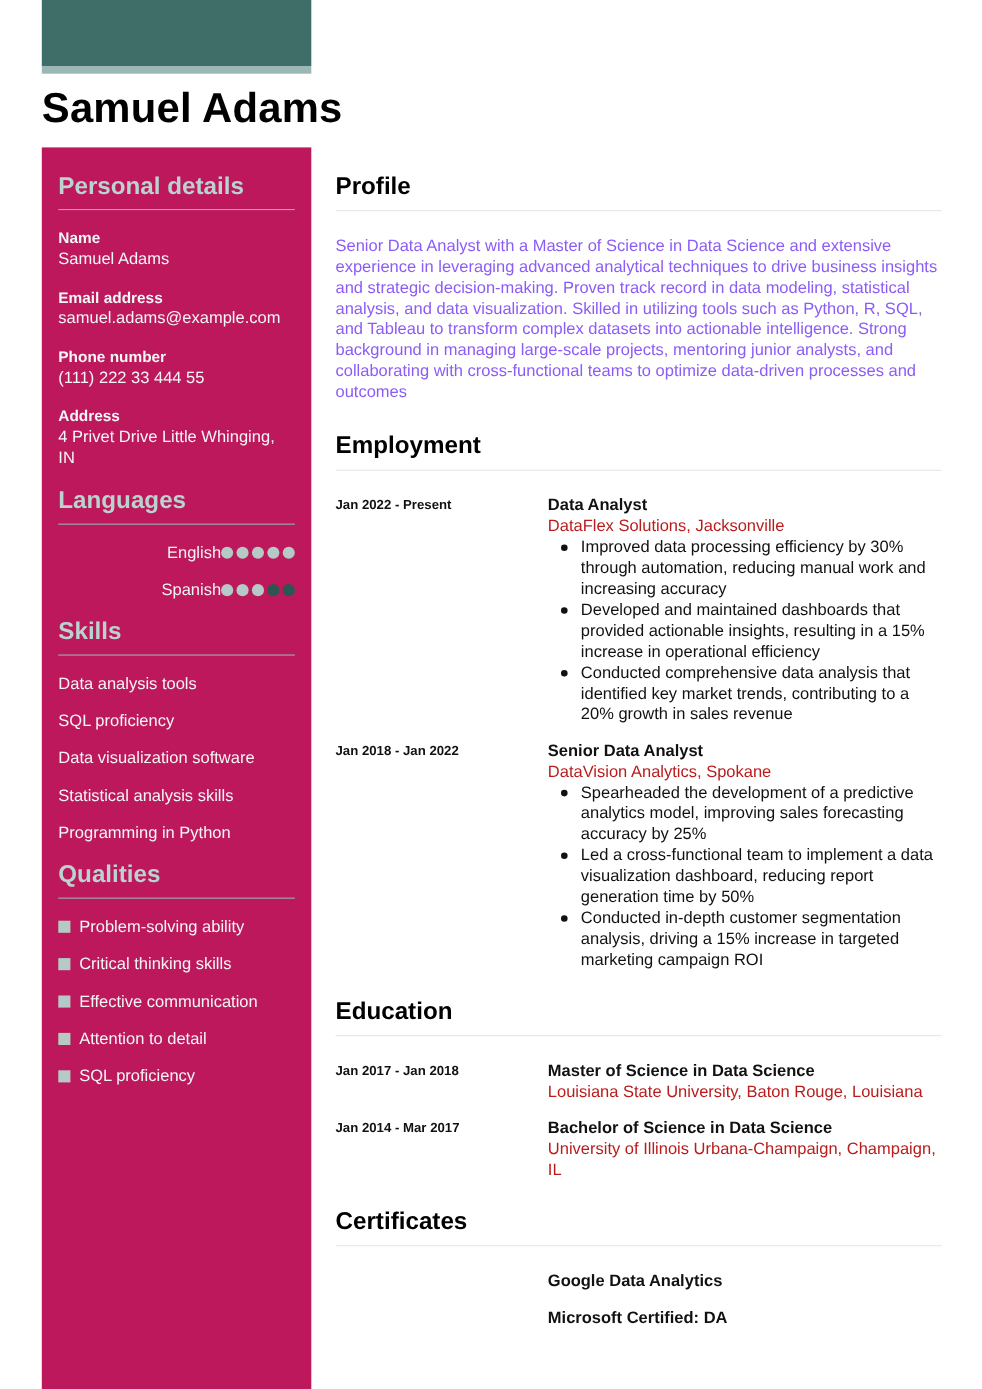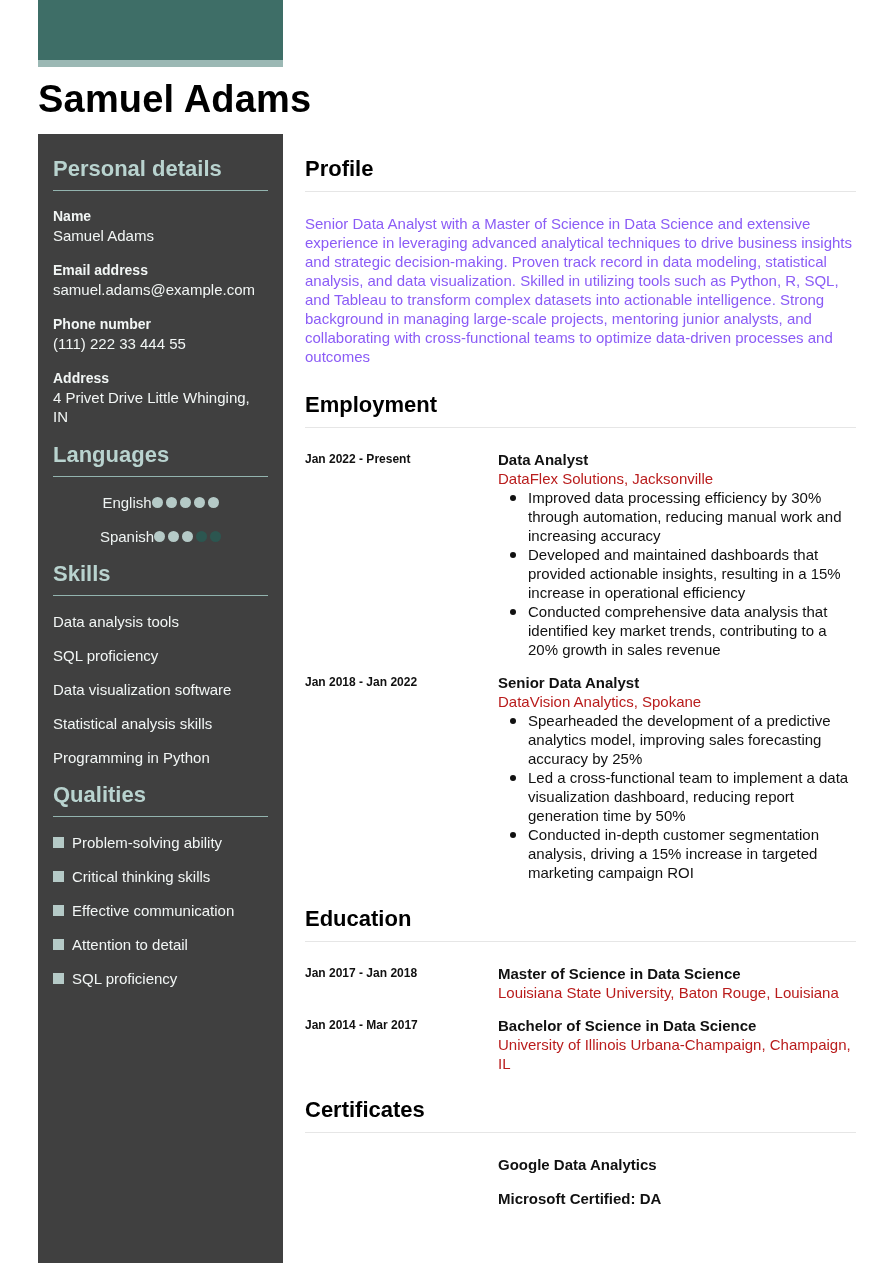--- a/index.html
+++ b/index.html
@@ -4,27 +4,27 @@
 <style>
   * { box-sizing: border-box; margin: 0; padding: 0; }
   html, body { width: 893px; height: 1263px; background: #ffffff; overflow: hidden; }
   body { font-family: "Liberation Sans", sans-serif; color: #111111; position: relative; }
 
   .top-band { position: absolute; left: 38px; top: 0; width: 245px; height: 60px; background: #3e6e67; }
   .top-accent { position: absolute; left: 38px; top: 60px; width: 245px; height: 7px; background: #9bb8b4; }
 
   .full-name { position: absolute; left: 38px; top: 78px; font-size: 38px; font-weight: bold; color: #000000; letter-spacing: 0.2px; }
 
-  .sidebar { position: absolute; left: 38px; top: 134px; width: 245px; height: 1129px; background: #404040; padding: 22px 15px 0 15px; color: #eef3f2; }
+  .sidebar { position: absolute; left: 38px; top: 134px; width: 245px; height: 1129px; background: #be185d; padding: 22px 15px 0 15px; color: #eef3f2; }
   .side-heading { font-size: 22px; color: #b9d3cf; padding-bottom: 8px; border-bottom: 1px solid #93b4af; margin-bottom: 16px; }
   .detail { margin-bottom: 16px; }
   .detail-label { font-size: 14px; font-weight: bold; color: #f2f6f5; line-height: 19px; }
   .detail-value { font-size: 15px; color: #f2f6f5; line-height: 19px; }
 
-  .lang-row { display: flex; justify-content: center; align-items: center; height: 19px; margin-bottom: 15px; font-size: 15px; }
+  .lang-row { display: flex; justify-content: flex-end; align-items: center; height: 19px; margin-bottom: 15px; font-size: 15px; }
   .dots { display: flex; gap: 3px; }
   .dot { width: 11px; height: 11px; border-radius: 50%; background: #b5cac7; }
   .dot.off { background: #2c5650; }
 
   .skill { font-size: 15px; line-height: 19px; margin-bottom: 15px; color: #f2f6f5; }
   .quality { font-size: 15px; line-height: 19px; margin-bottom: 15px; display: flex; align-items: center; color: #f2f6f5; }
   .bullet-sq { width: 11px; height: 11px; background: #b5cac7; margin-right: 8px; flex: 0 0 auto; }
 
   .main { position: absolute; left: 305px; top: 156px; width: 551px; }
   .section-title { font-size: 22px; font-weight: bold; color: #000; padding-bottom: 9px; border-bottom: 1px solid #e6e6e6; margin-bottom: 22px; }

